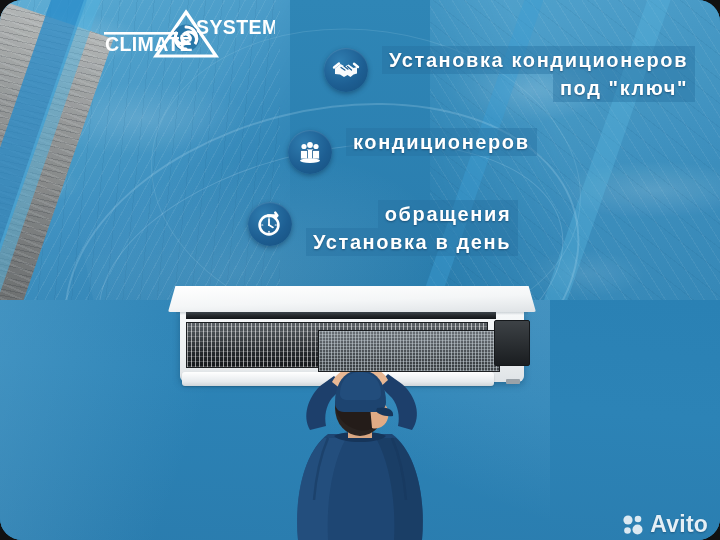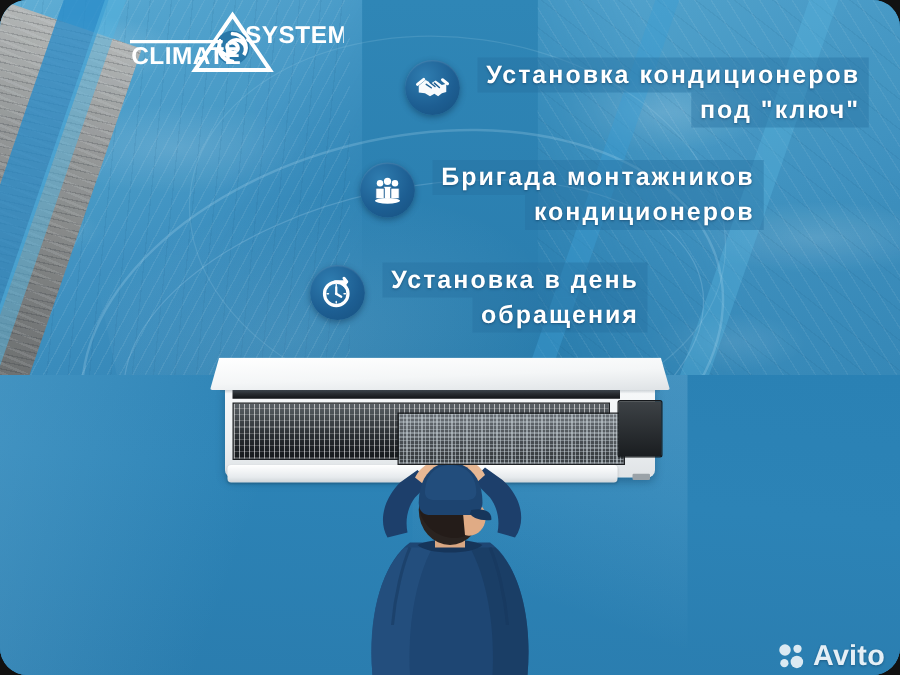--- a/index.html
+++ b/index.html
@@ -276,43 +276,42 @@
           <path d="M4.6 12.5 h6.8 v8.5 h-6.8 Z" fill="#ffffff"></path>
           <path d="M10.6 11 h6.8 v10 h-6.8 Z" fill="#ffffff"></path>
           <path d="M16.6 12.5 h6.8 v8.5 h-6.8 Z" fill="#ffffff"></path>
           <rect x="10.6" y="11" width="6.8" height="10" fill="#ffffff" stroke="#1d5e92" stroke-width=".8"></rect>
           <rect x="4.6" y="12.5" width="6.8" height="8.5" fill="#ffffff" stroke="#1d5e92" stroke-width=".8"></rect>
           <rect x="16.6" y="12.5" width="6.8" height="8.5" fill="#ffffff" stroke="#1d5e92" stroke-width=".8"></rect>
           <ellipse cx="14" cy="22.6" rx="10" ry="2.3" fill="#ffffff"></ellipse>
         </svg>
       </div>
       <div class="ftext">
-        <span class="line">Бригада монтажников</span>
         <span class="line r">кондиционеров</span>
       </div>
     </div>
 
     <div class="feature f3">
       <div class="ficon">
         <svg width="28" height="28" viewBox="0 0 28 28">
           <circle cx="13" cy="15" r="9.4" fill="none" stroke="#ffffff" stroke-width="2.6"></circle>
           <circle cx="13" cy="15" r="1.1" fill="#ffffff"></circle>
           <path d="M13 9.6 V15 L17 17.4" stroke="#ffffff" stroke-width="1.8" stroke-linecap="round" fill="none"></path>
           <g stroke="#ffffff" stroke-width="1.1" stroke-linecap="round">
             <path d="M13 7.6 V8.8"></path>
               <path d="M13 21.2 V22.4"></path>
             <path d="M5.6 15 H6.8"></path>
               <path d="M19.2 15 H20.4"></path>
           </g>
           <path d="M12 5.4 H21.4 L19.2 2.6 M21.4 5.4 L19.2 8.2" stroke="#ffffff" stroke-width="2.4" fill="none" stroke-linecap="round" stroke-linejoin="round"></path>
         </svg>
       </div>
       <div class="ftext">
+        <span class="line r">обращения</span>
         <span class="line">Установка в день</span>
-        <span class="line r">обращения</span>
       </div>
     </div>
 
   </div>
 
   <div class="ac">
     <div class="ac-body"></div>
     <div class="ac-slot"></div>
     <div class="ac-coil"></div>
     <div class="ac-filter"></div>

